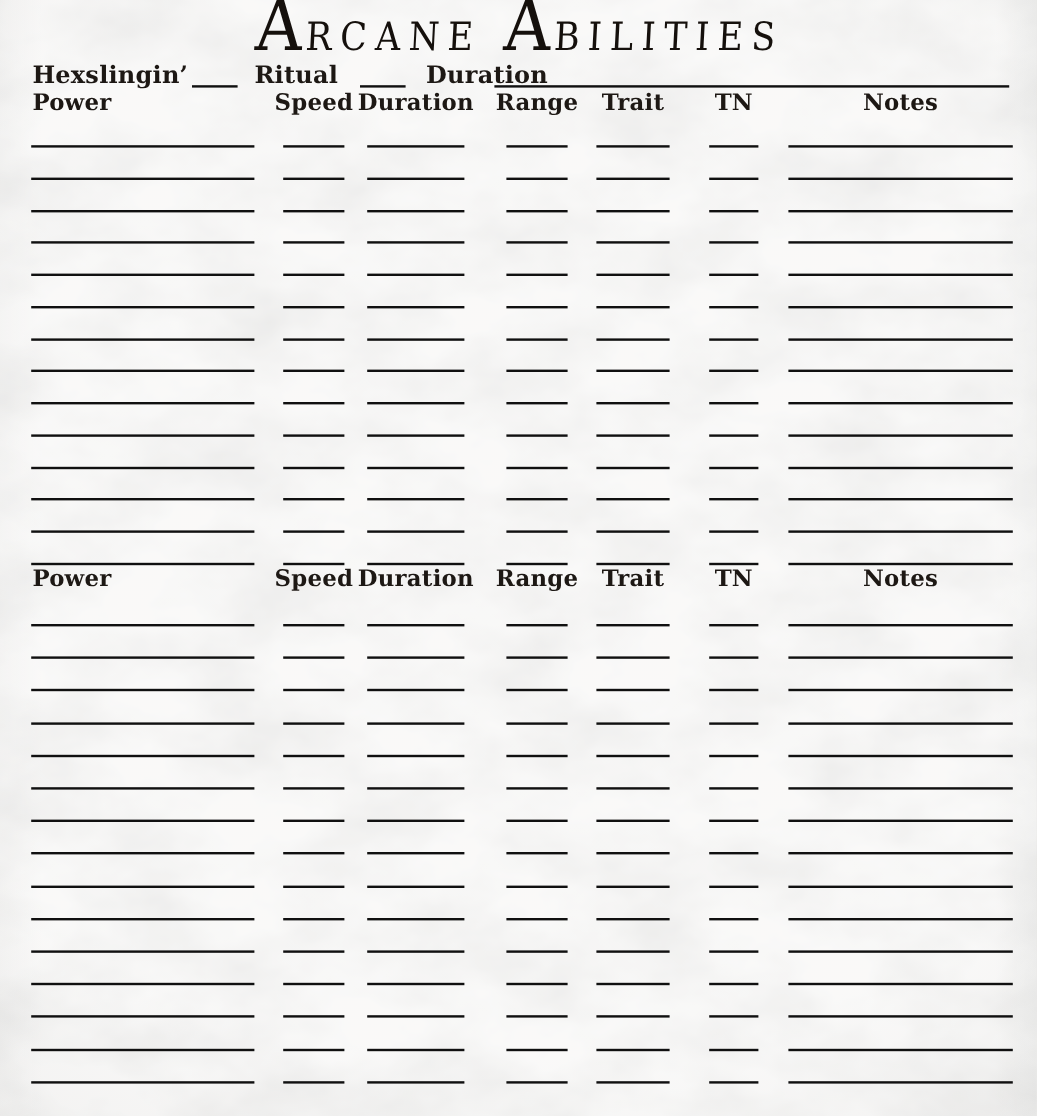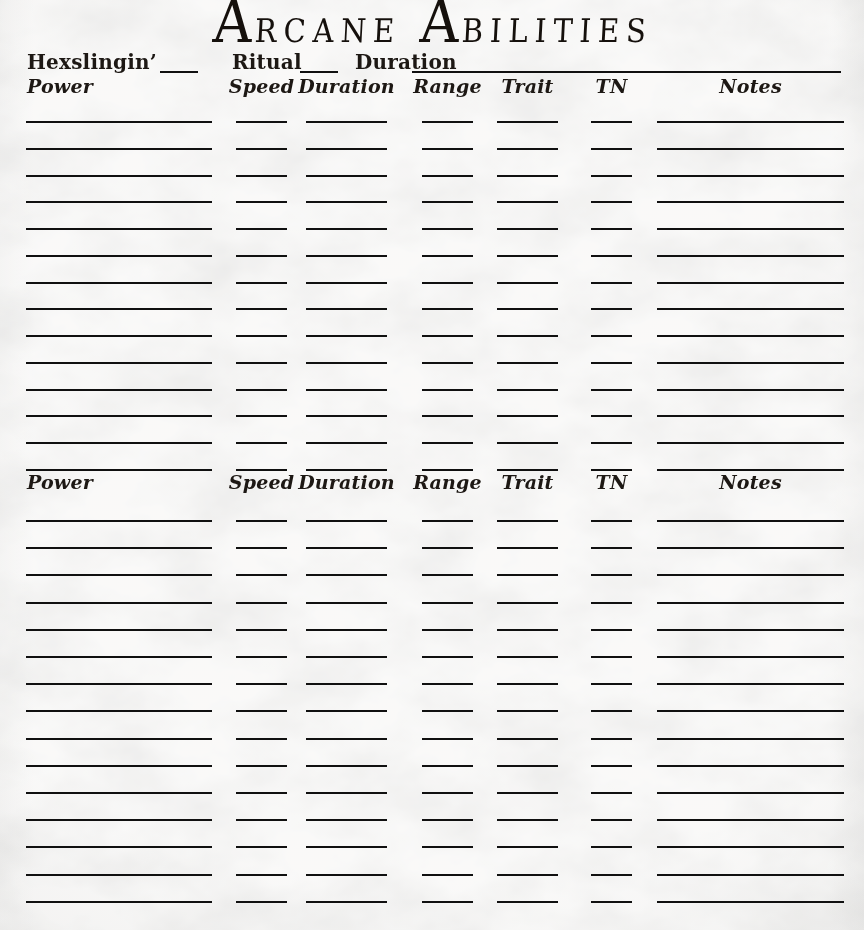--- a/index.html
+++ b/index.html
@@ -51,21 +51,21 @@
     font-weight:700;font-size:20px;line-height:22px;letter-spacing:0.2px;
     white-space:nowrap;
   }
   .blank-line{
     position:absolute;top:20px;height:2px;
     background:var(--line,#101010);
   }
 
   
   #table-root{position:absolute;inset:0;}
-  .table-header-row{position:absolute;left:0;width:100%;height:24px;font-style:italic;}
+  .table-header-row{position:absolute;left:0;width:100%;height:24px;}
   .col-label{
     position:absolute;top:0;
     font-weight:700;font-size:19px;line-height:22px;letter-spacing:0.2px;
     white-space:nowrap;
   }
   .col-label.ctr{transform:translateX(-50%);}
   .fline{
     position:absolute;height:0;
     border-top:2px solid var(--line,#101010);
   }
@@ -89,21 +89,21 @@
 
   <div class="content">
 
     <div class="title">
       <span class="title-word">Arcane</span><span class="title-word">Abilities</span>
     </div>
 
     <div class="meta-row">
       <span class="meta-label" style="left:27px">Hexslingin’</span>
       <div class="blank-line" style="left:160px;width:38px"></div>
-      <span class="meta-label" style="left:232px">Ritual</span>
+      <span class="meta-label" style="left:212px">Ritual</span>
       <div class="blank-line" style="left:300px;width:38px"></div>
       <span class="meta-label" style="left:355px">Duration</span>
       <div class="blank-line" style="left:412px;width:429px"></div>
     </div>
 
     <div id="table-root">
         <div class="table-header-row" style="top: 75px;">
           <span class="col-label" style="left: 27px;">Power</span>
           <span class="col-label ctr" style="left: 261.5px;">Speed</span>
           <span class="col-label ctr" style="left: 346.5px;">Duration</span>

